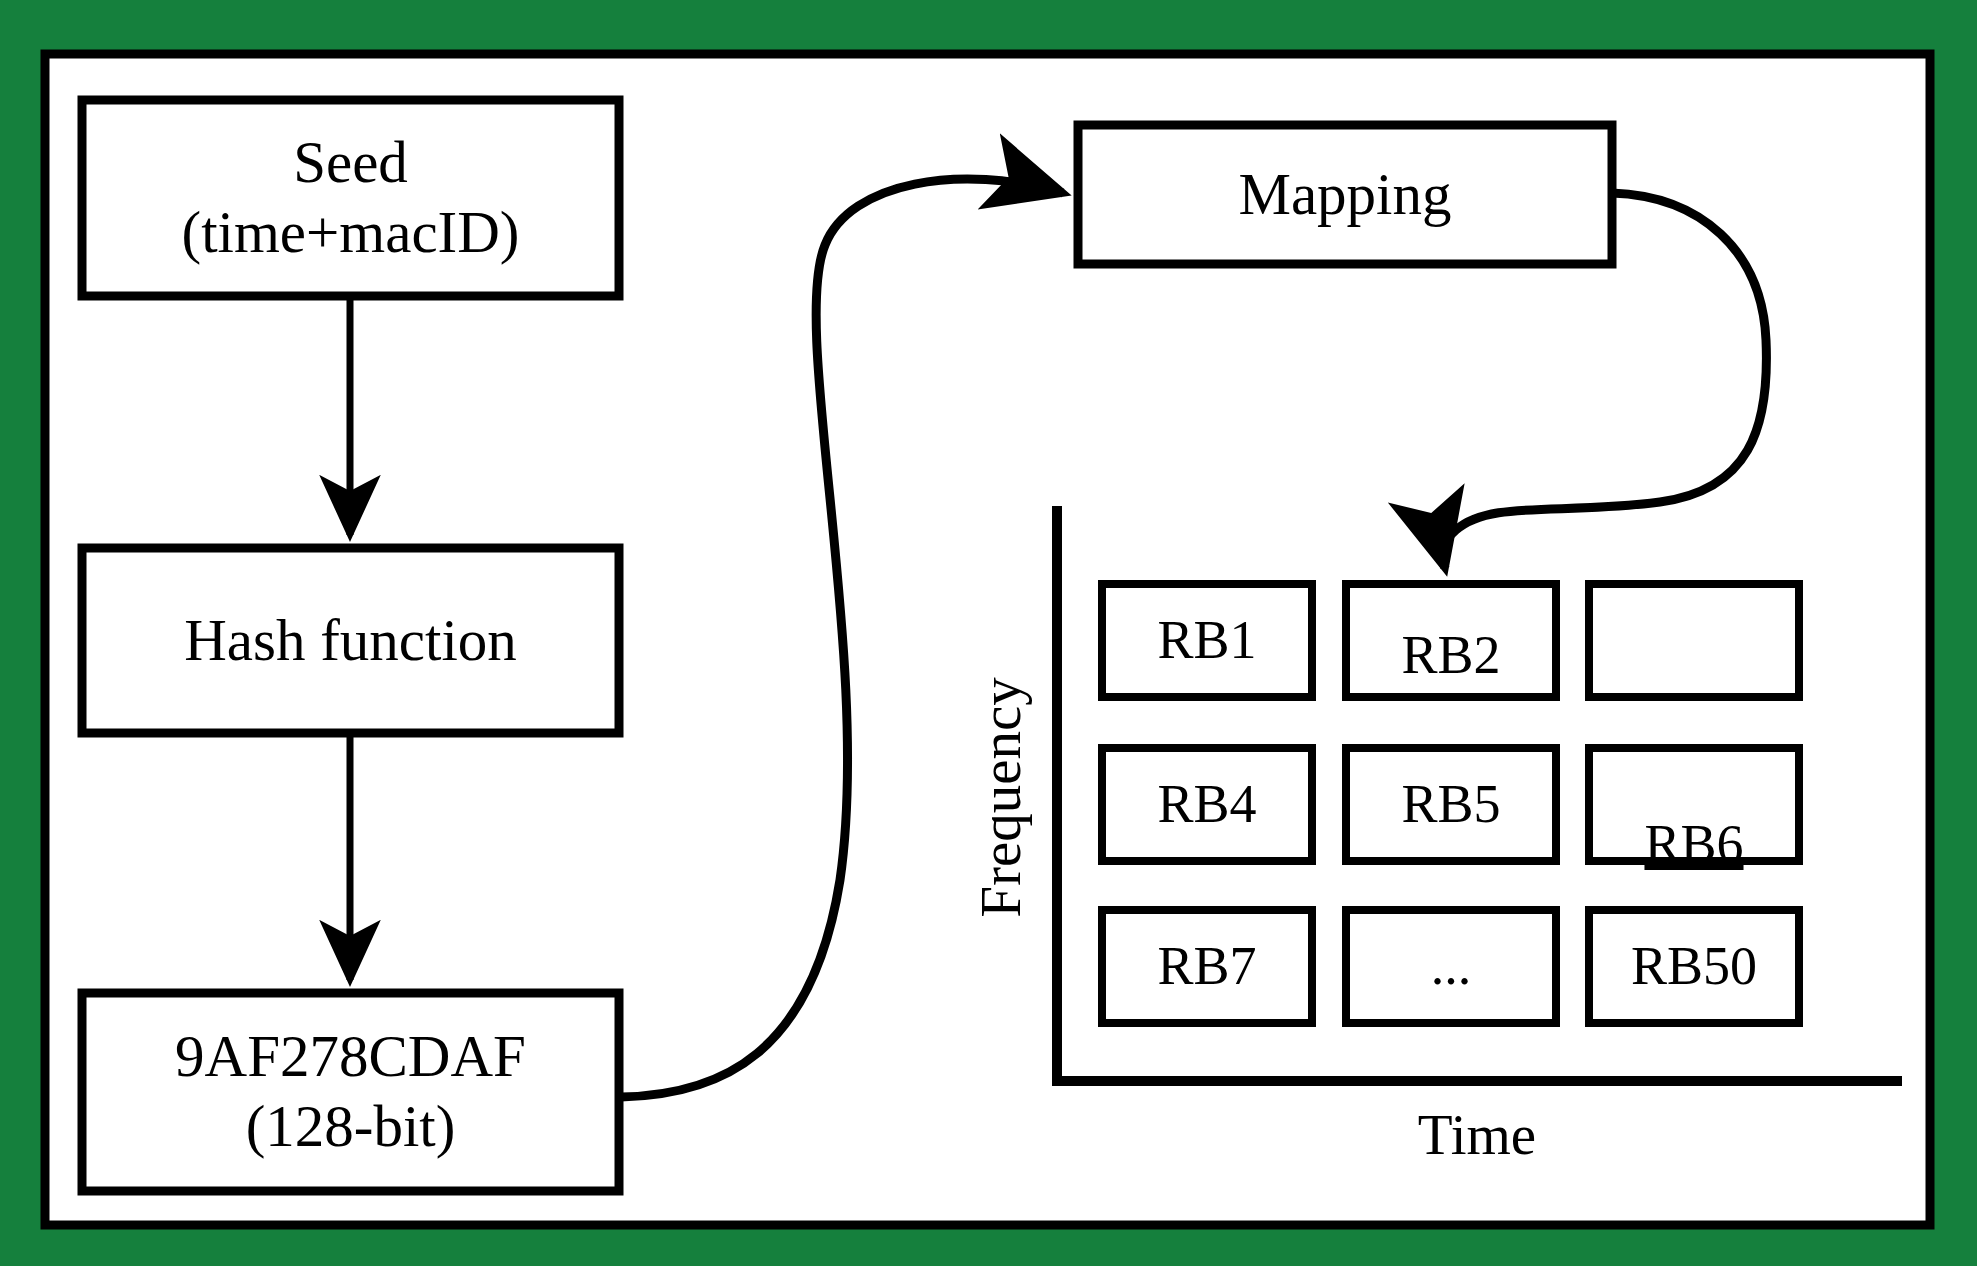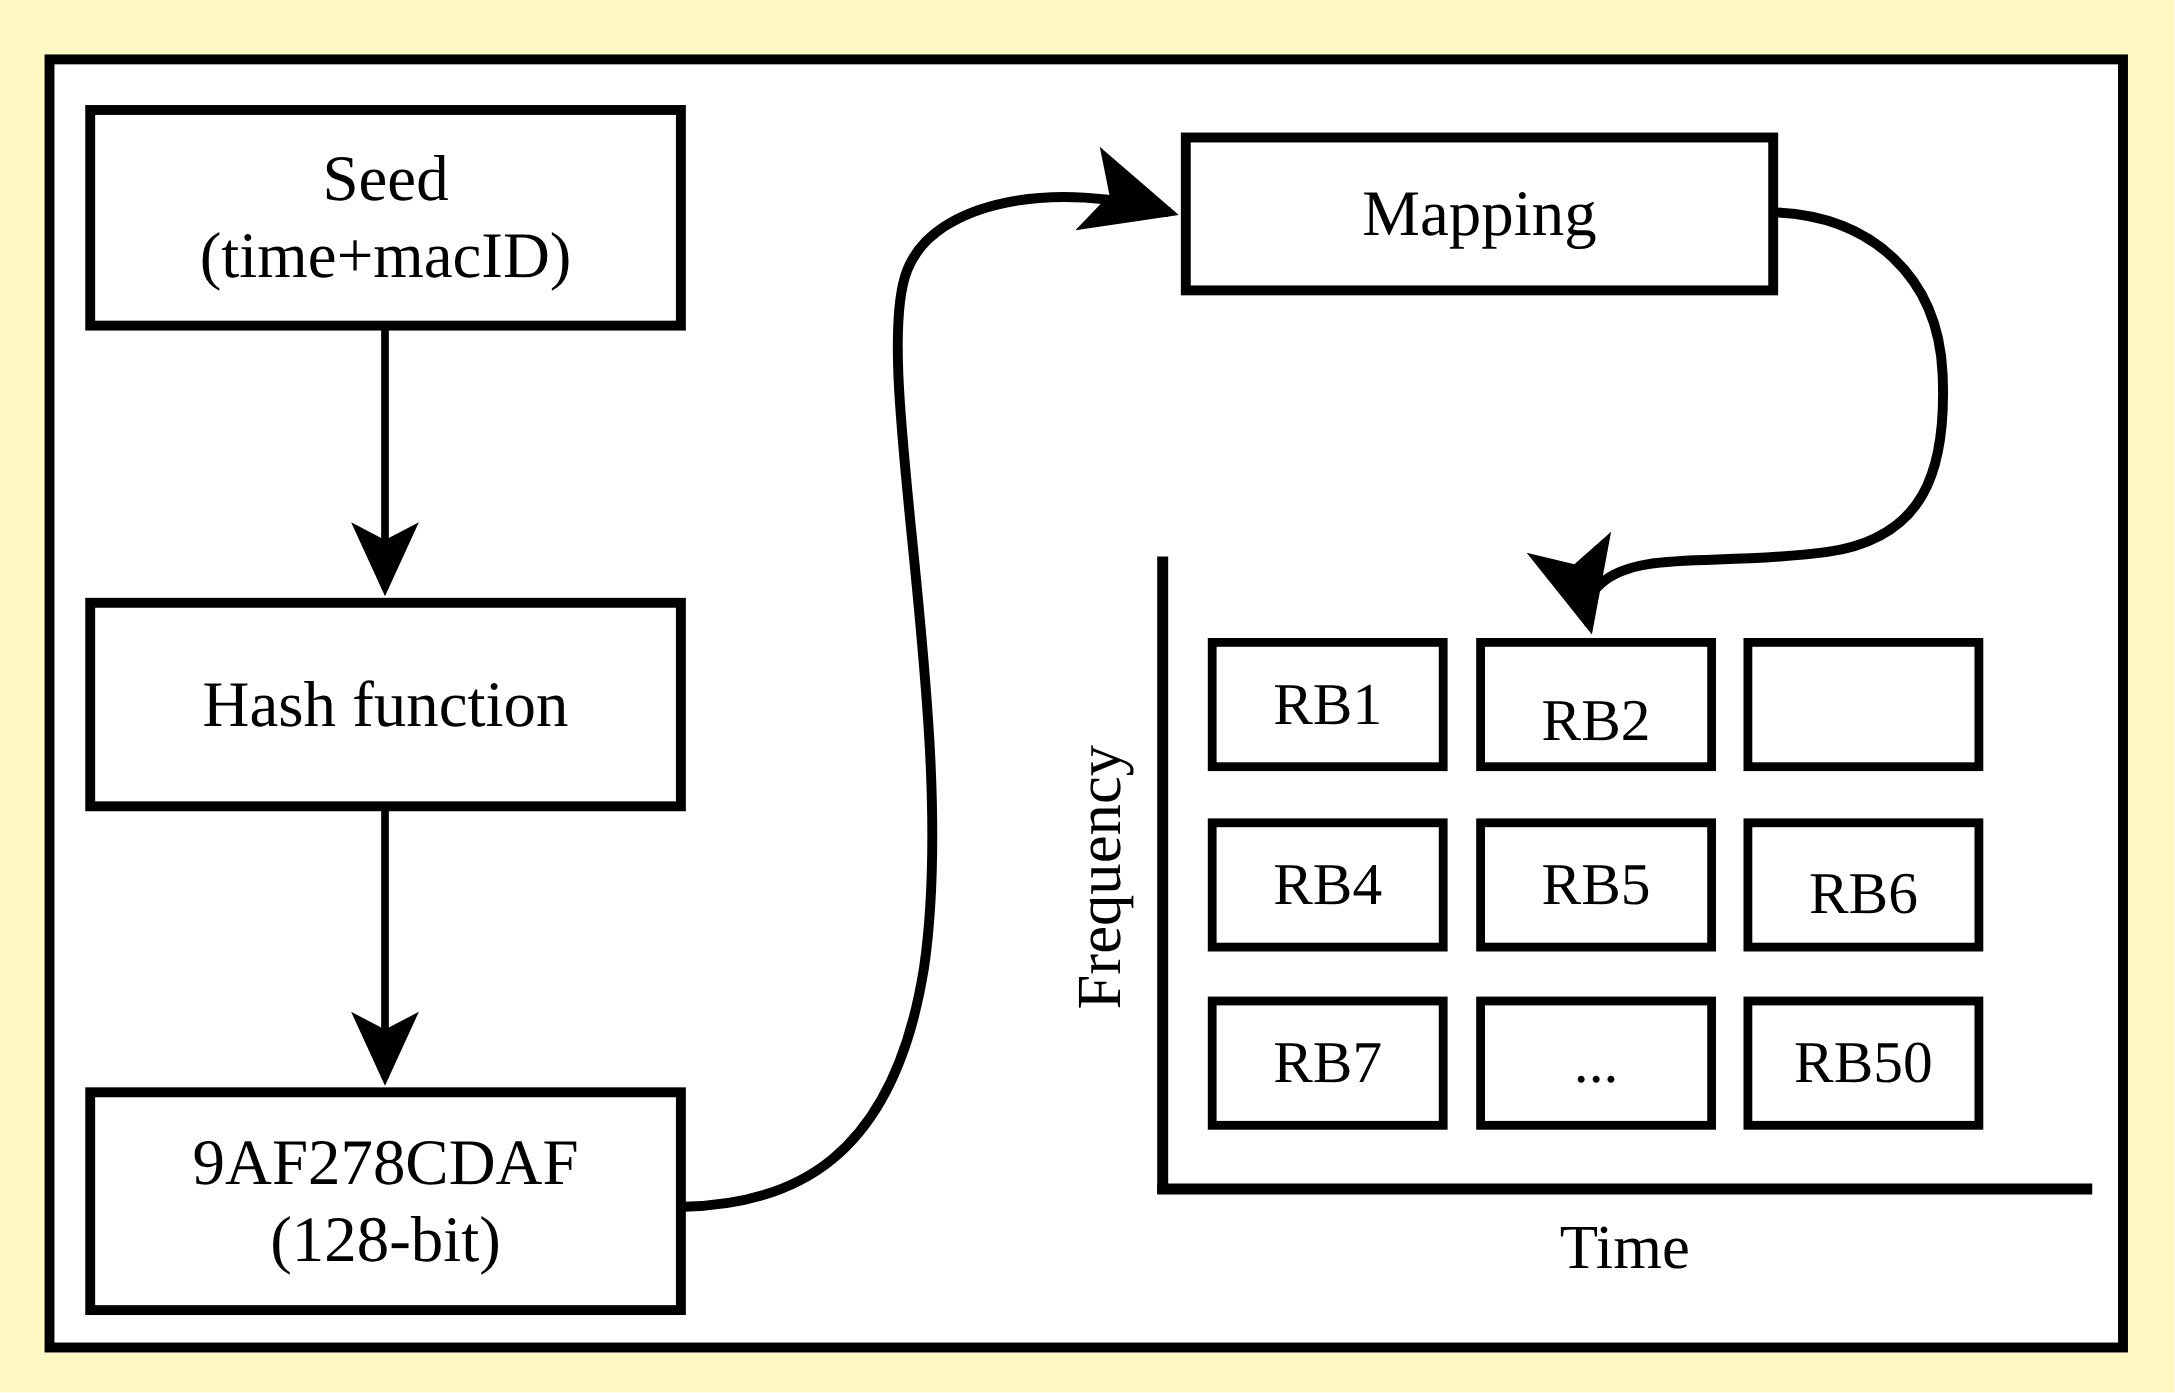--- a/index.html
+++ b/index.html
@@ -7,21 +7,21 @@
     padding: 0;
     background: #ffffff;
   }
   body {
     font-family: "Liberation Serif", "DejaVu Serif", serif;
   }
   #canvas {
     position: relative;
     width: 1977px;
     height: 1266px;
-    background: #fef9c3;
+    background: #15803d;
     overflow: hidden;
   }
   #diagram-svg {
     position: absolute;
     left: 0;
     top: 0;
     width: 1977px;
     height: 1266px;
   }
   .box-label {
@@ -133,21 +133,21 @@
   <div class="box-label rb-label" style="left:1346px; top:599px; width:210px; height:113px;">
     <span>RB2</span>
   </div>
 
   <div class="box-label rb-label" style="left:1102px; top:748px; width:210px; height:113px;">
     <span>RB4</span>
   </div>
   <div class="box-label rb-label" style="left:1346px; top:748px; width:210px; height:113px;">
     <span>RB5</span>
   </div>
-  <div class="box-label rb-label" style="left:1589px; top:756px; width:210px; height:113px;">
+  <div class="box-label rb-label" style="left:1589px; top:788px; width:210px; height:113px;text-decoration:underline;">
     <span>RB6</span>
   </div>
 
   <div class="box-label rb-label" style="left:1102px; top:910px; width:210px; height:113px;align-items:center;">
     <span>RB7</span>
   </div>
   <div class="box-label rb-label" style="left:1346px; top:910px; width:210px; height:113px;">
     <span>...</span>
   </div>
   <div class="box-label rb-label" style="left:1589px; top:910px; width:210px; height:113px;">

